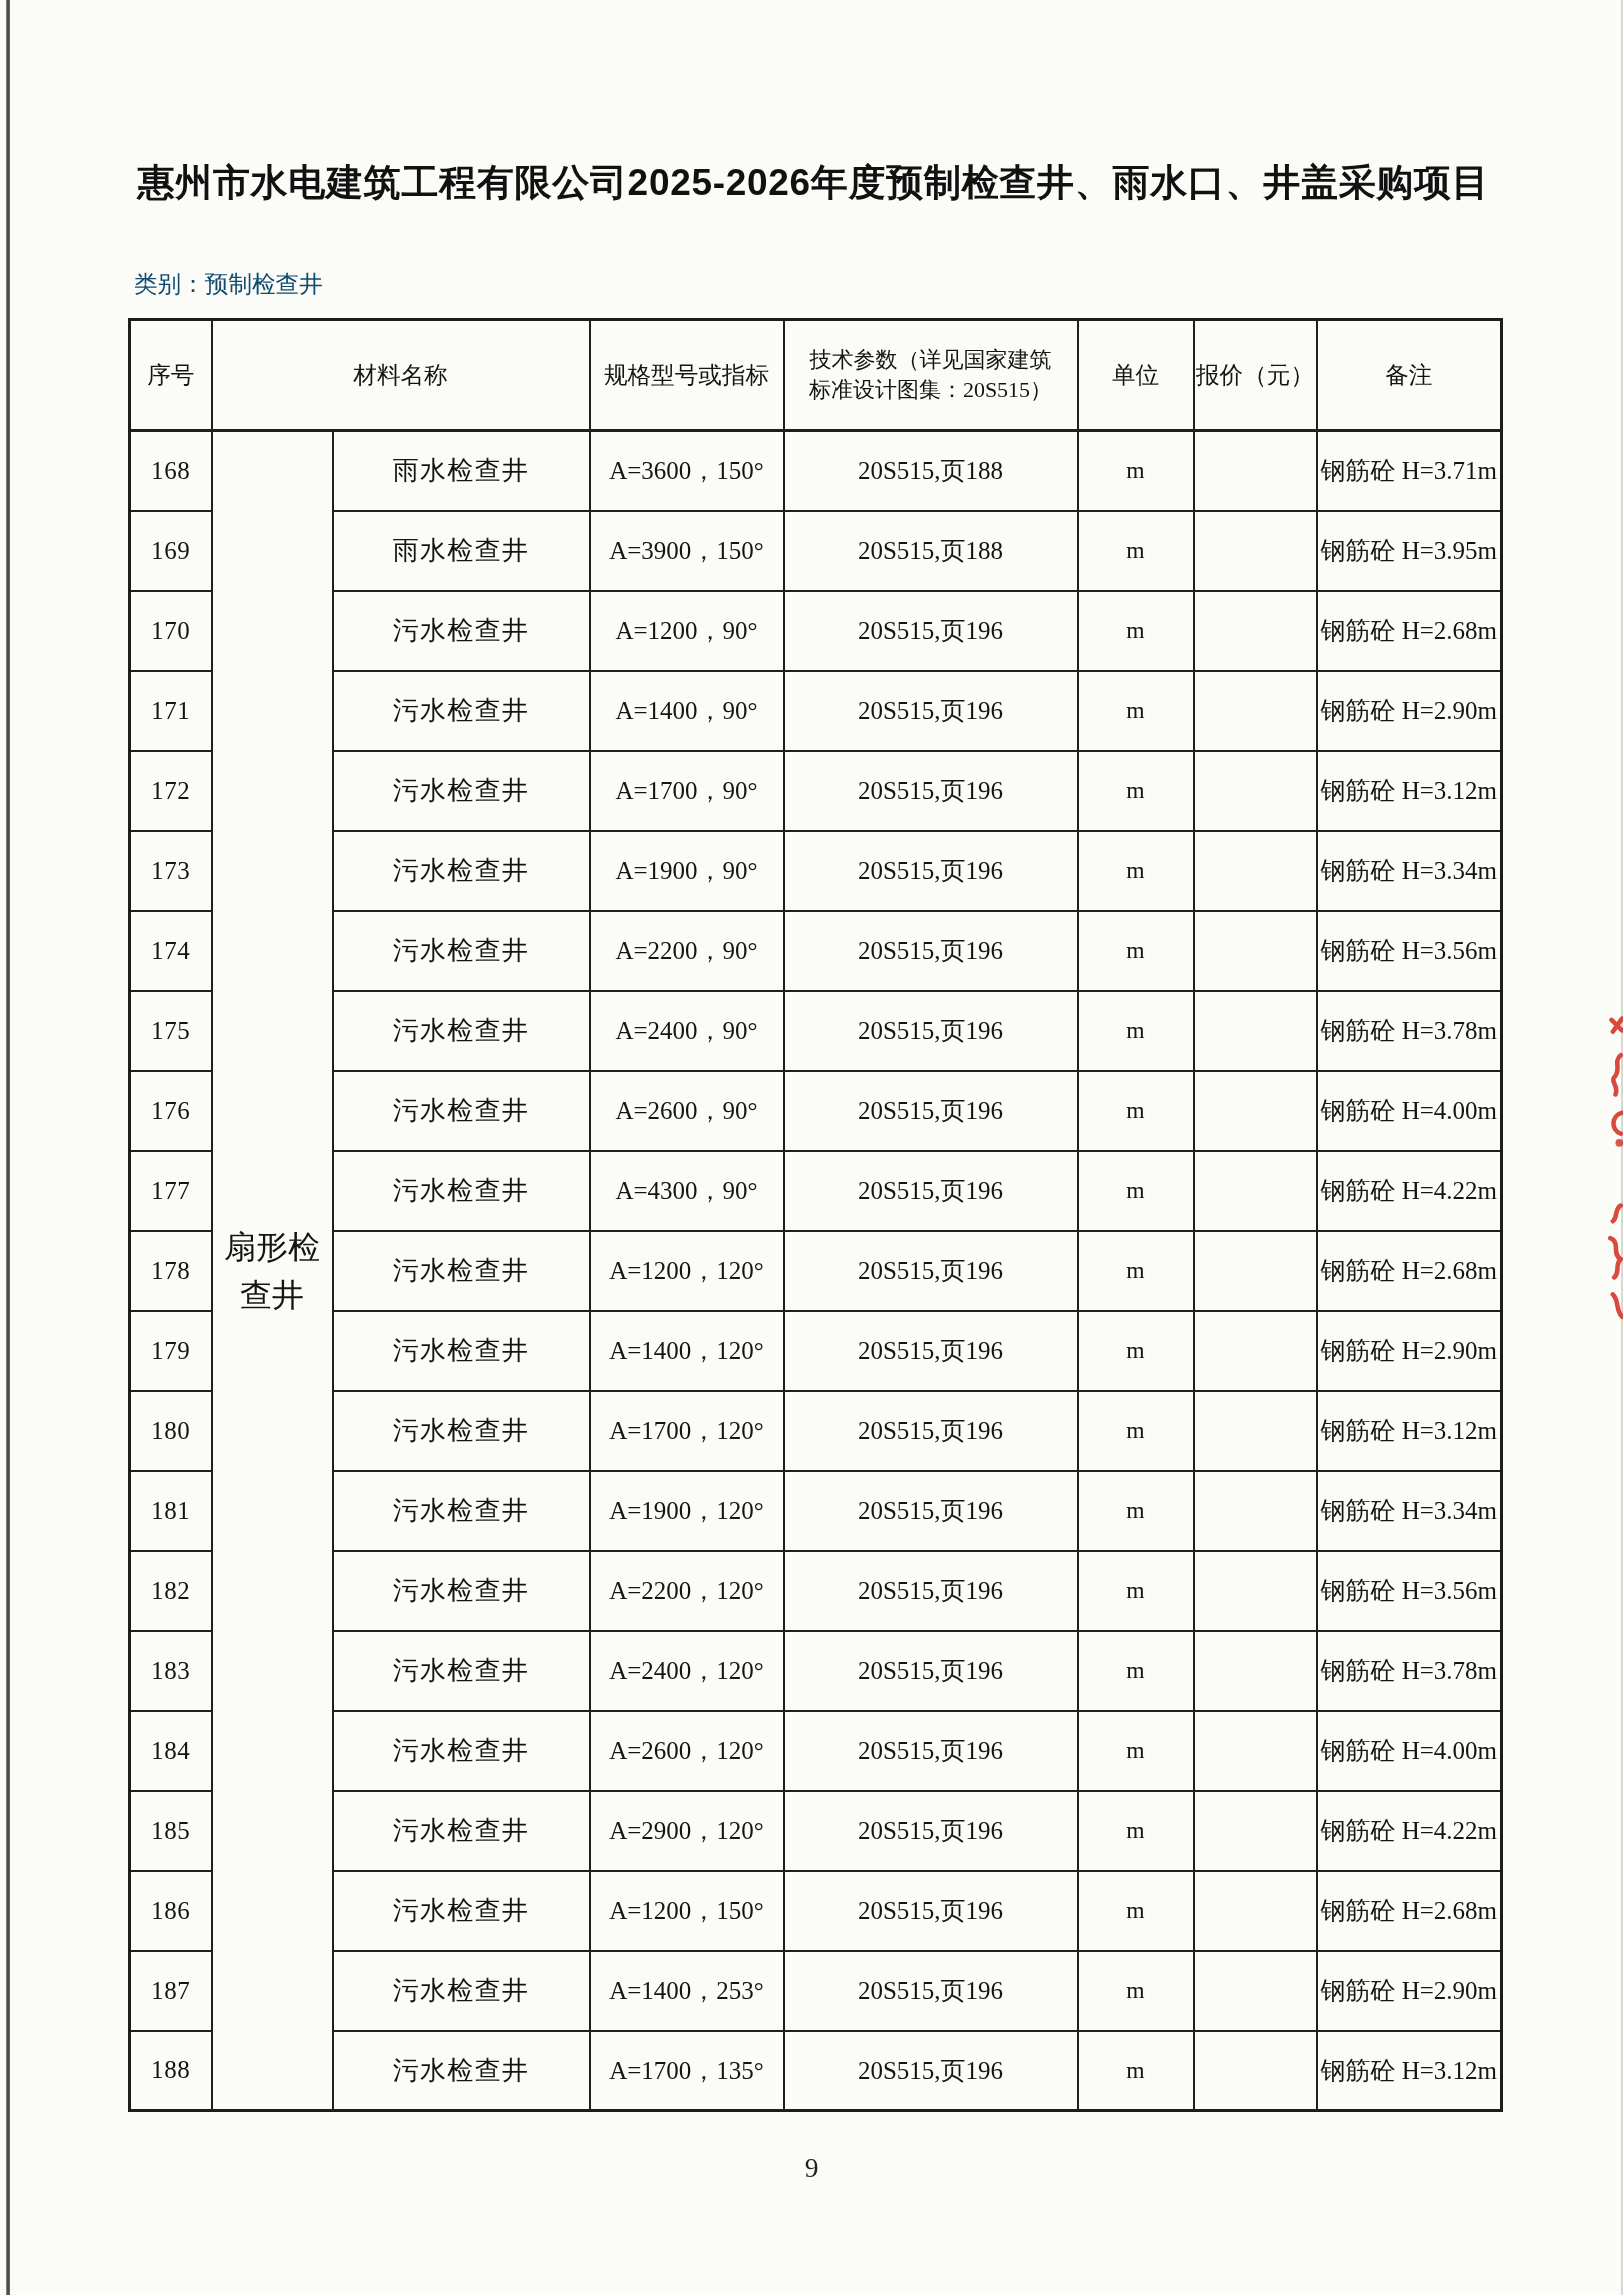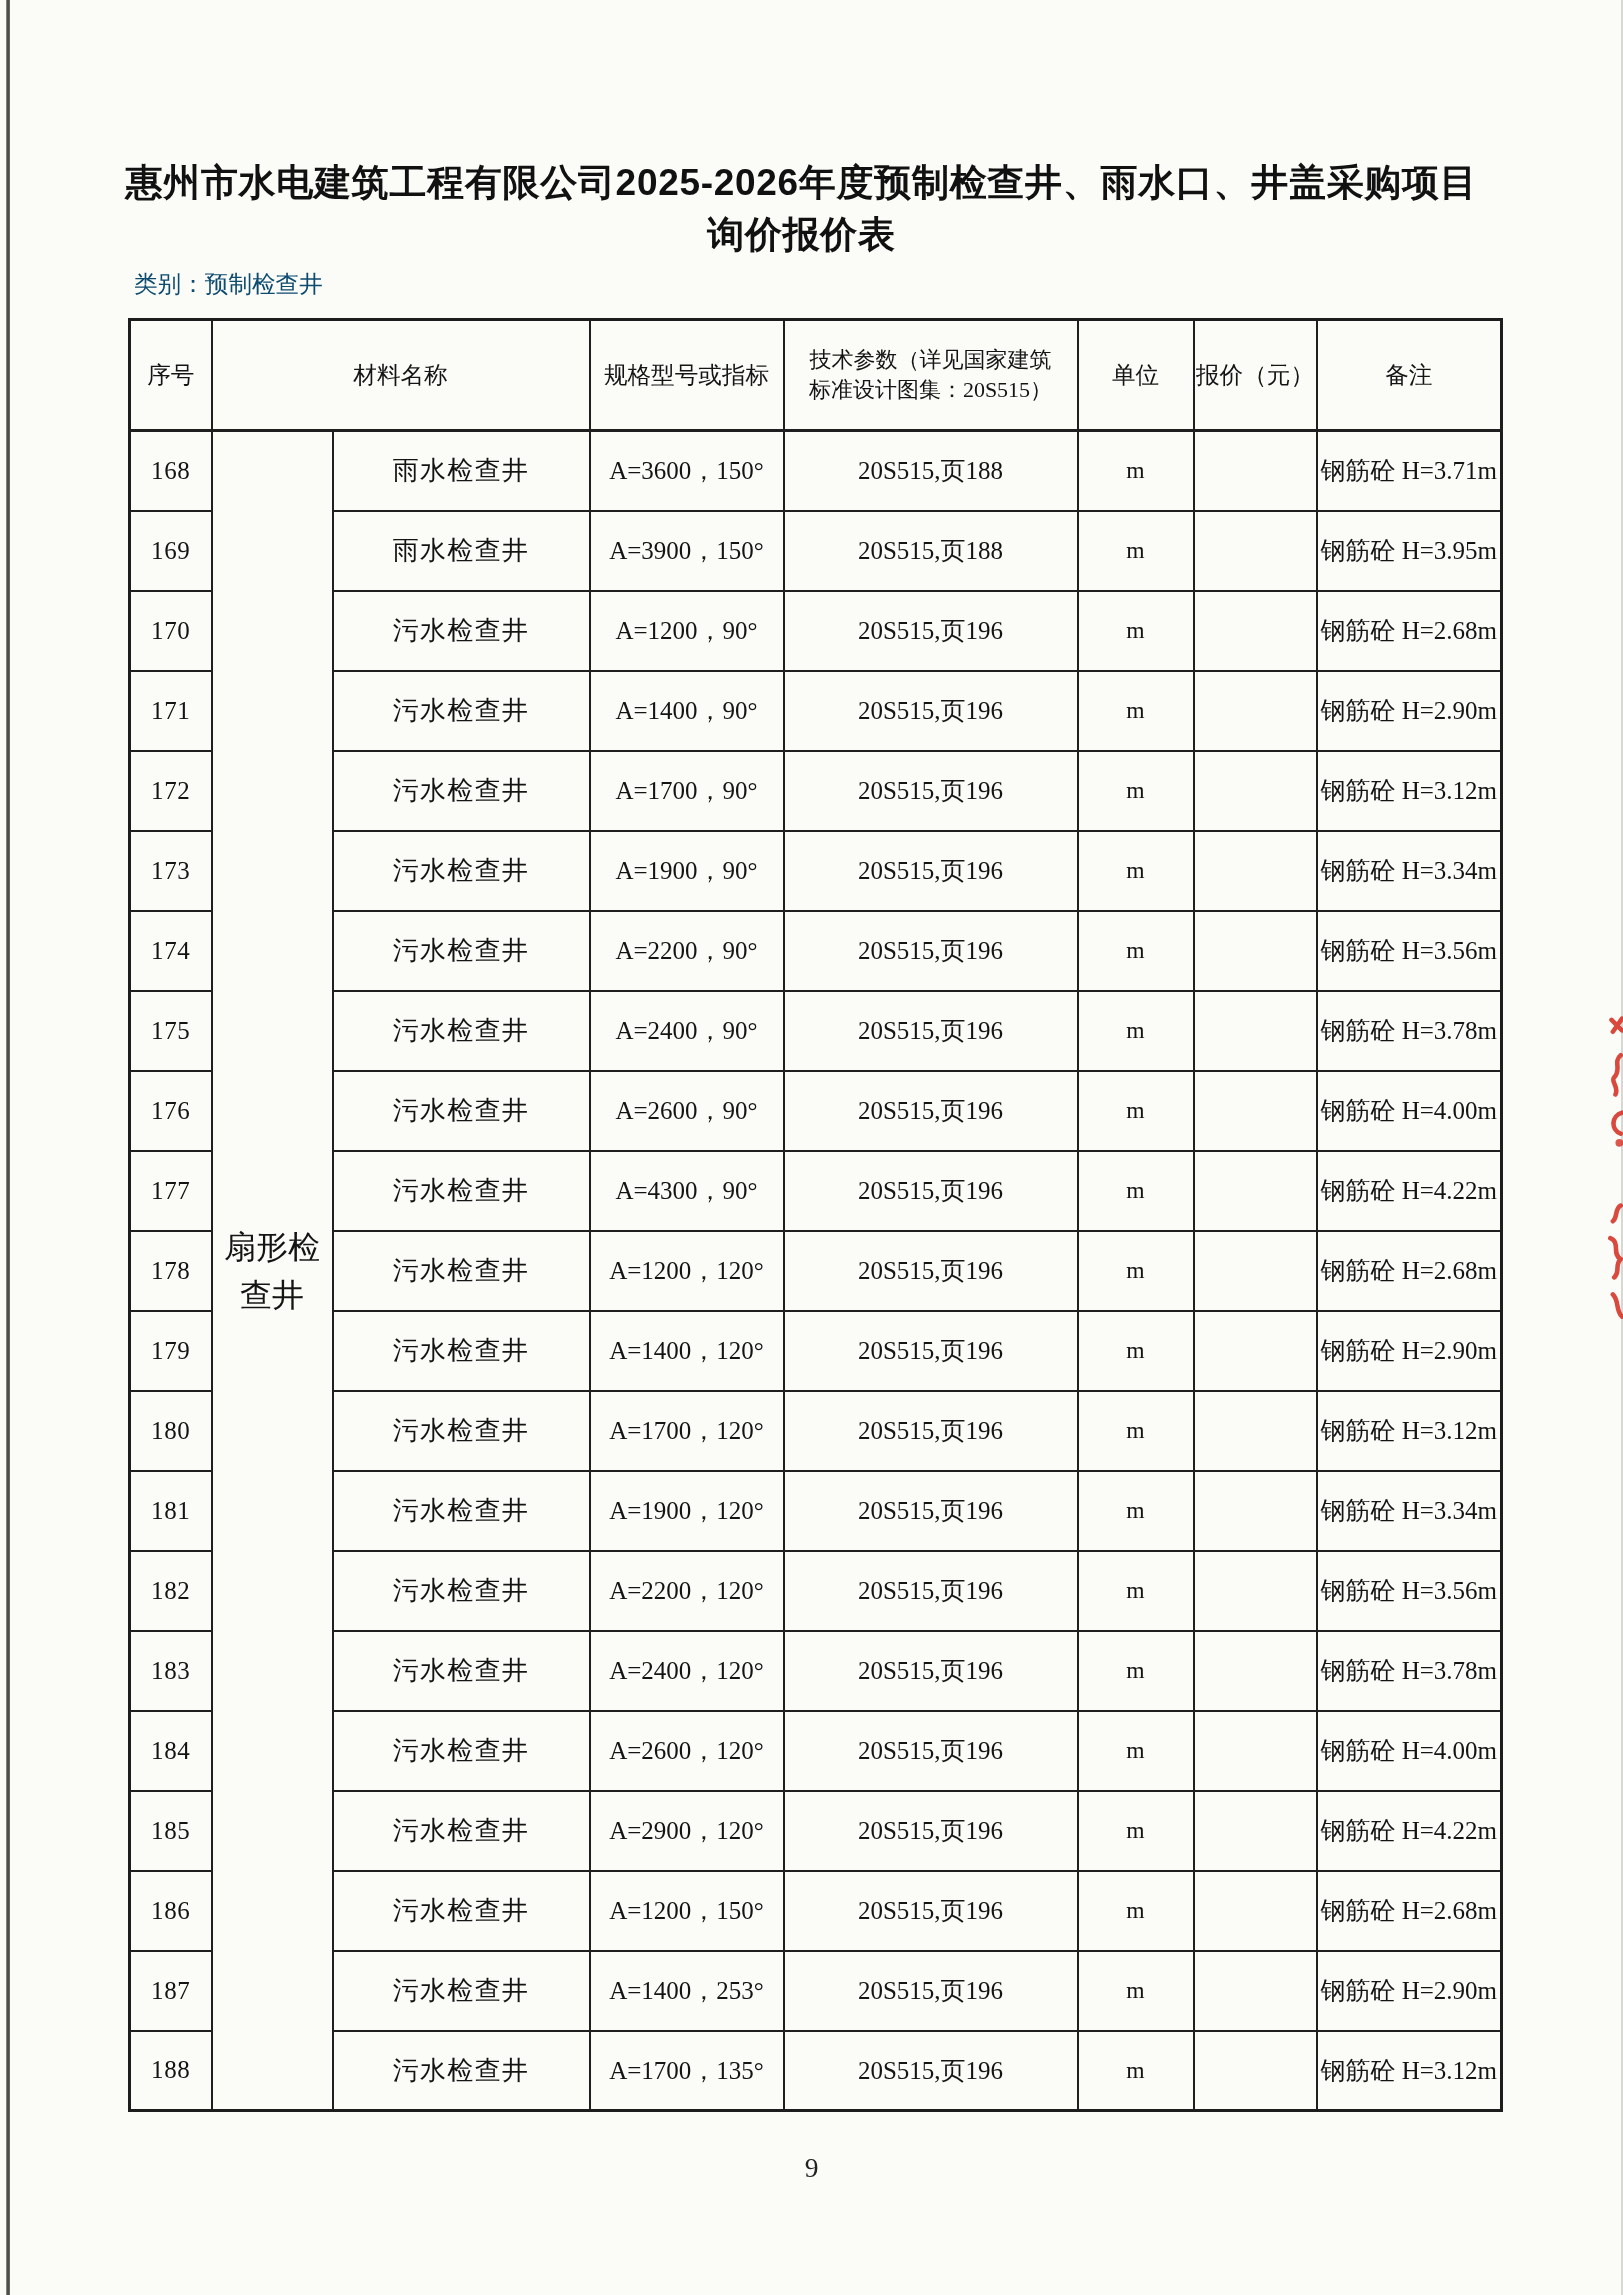--- a/index.html
+++ b/index.html
@@ -23,21 +23,21 @@
     position:absolute;right:0;top:0;width:2px;height:2295px;
     background:rgba(150,150,145,.35);
   }
   .stamp-frags{
     position:absolute;right:0;top:982px;width:18.3px;height:353px;
   }
   .stamp-frags path{fill:none;stroke:#d6392c;stroke-width:7;stroke-linecap:round;opacity:.92;}
   .stamp-frags .blob{fill:#d6392c;stroke:none;opacity:.85;}
 
   .title{
-    position:absolute;left:108px;top:157px;width:1387px;
+    position:absolute;left:120px;top:157px;width:1387px;
     text-align:center;
     font-family:"Liberation Sans","DejaVu Sans",sans-serif;
     font-weight:700;
     font-size:37px;line-height:52px;
     letter-spacing:0.7px;
     color:#111;
   }
   .category{
     position:absolute;left:134px;top:270px;
     font-size:23.6px;line-height:29px;color:#0c4a6e;
@@ -91,21 +91,20 @@
 </head>
 <body>
 
 <div class="page">
 
   <div class="scan-edge"></div>
   <div class="right-shadow"></div>
 
   <div class="title">
     <span style="display:block;">惠州市水电建筑工程有限公司2025-2026年度预制检查井、雨水口、井盖采购项目</span>
-    <span style="display:block;">询价报价表</span>
   </div>
 
   <div class="category">类别：预制检查井</div>
 
   <table class="quote">
     <colgroup>
       <col class="c1">
         <col class="c2">
         <col class="c3">
         <col class="c4">

